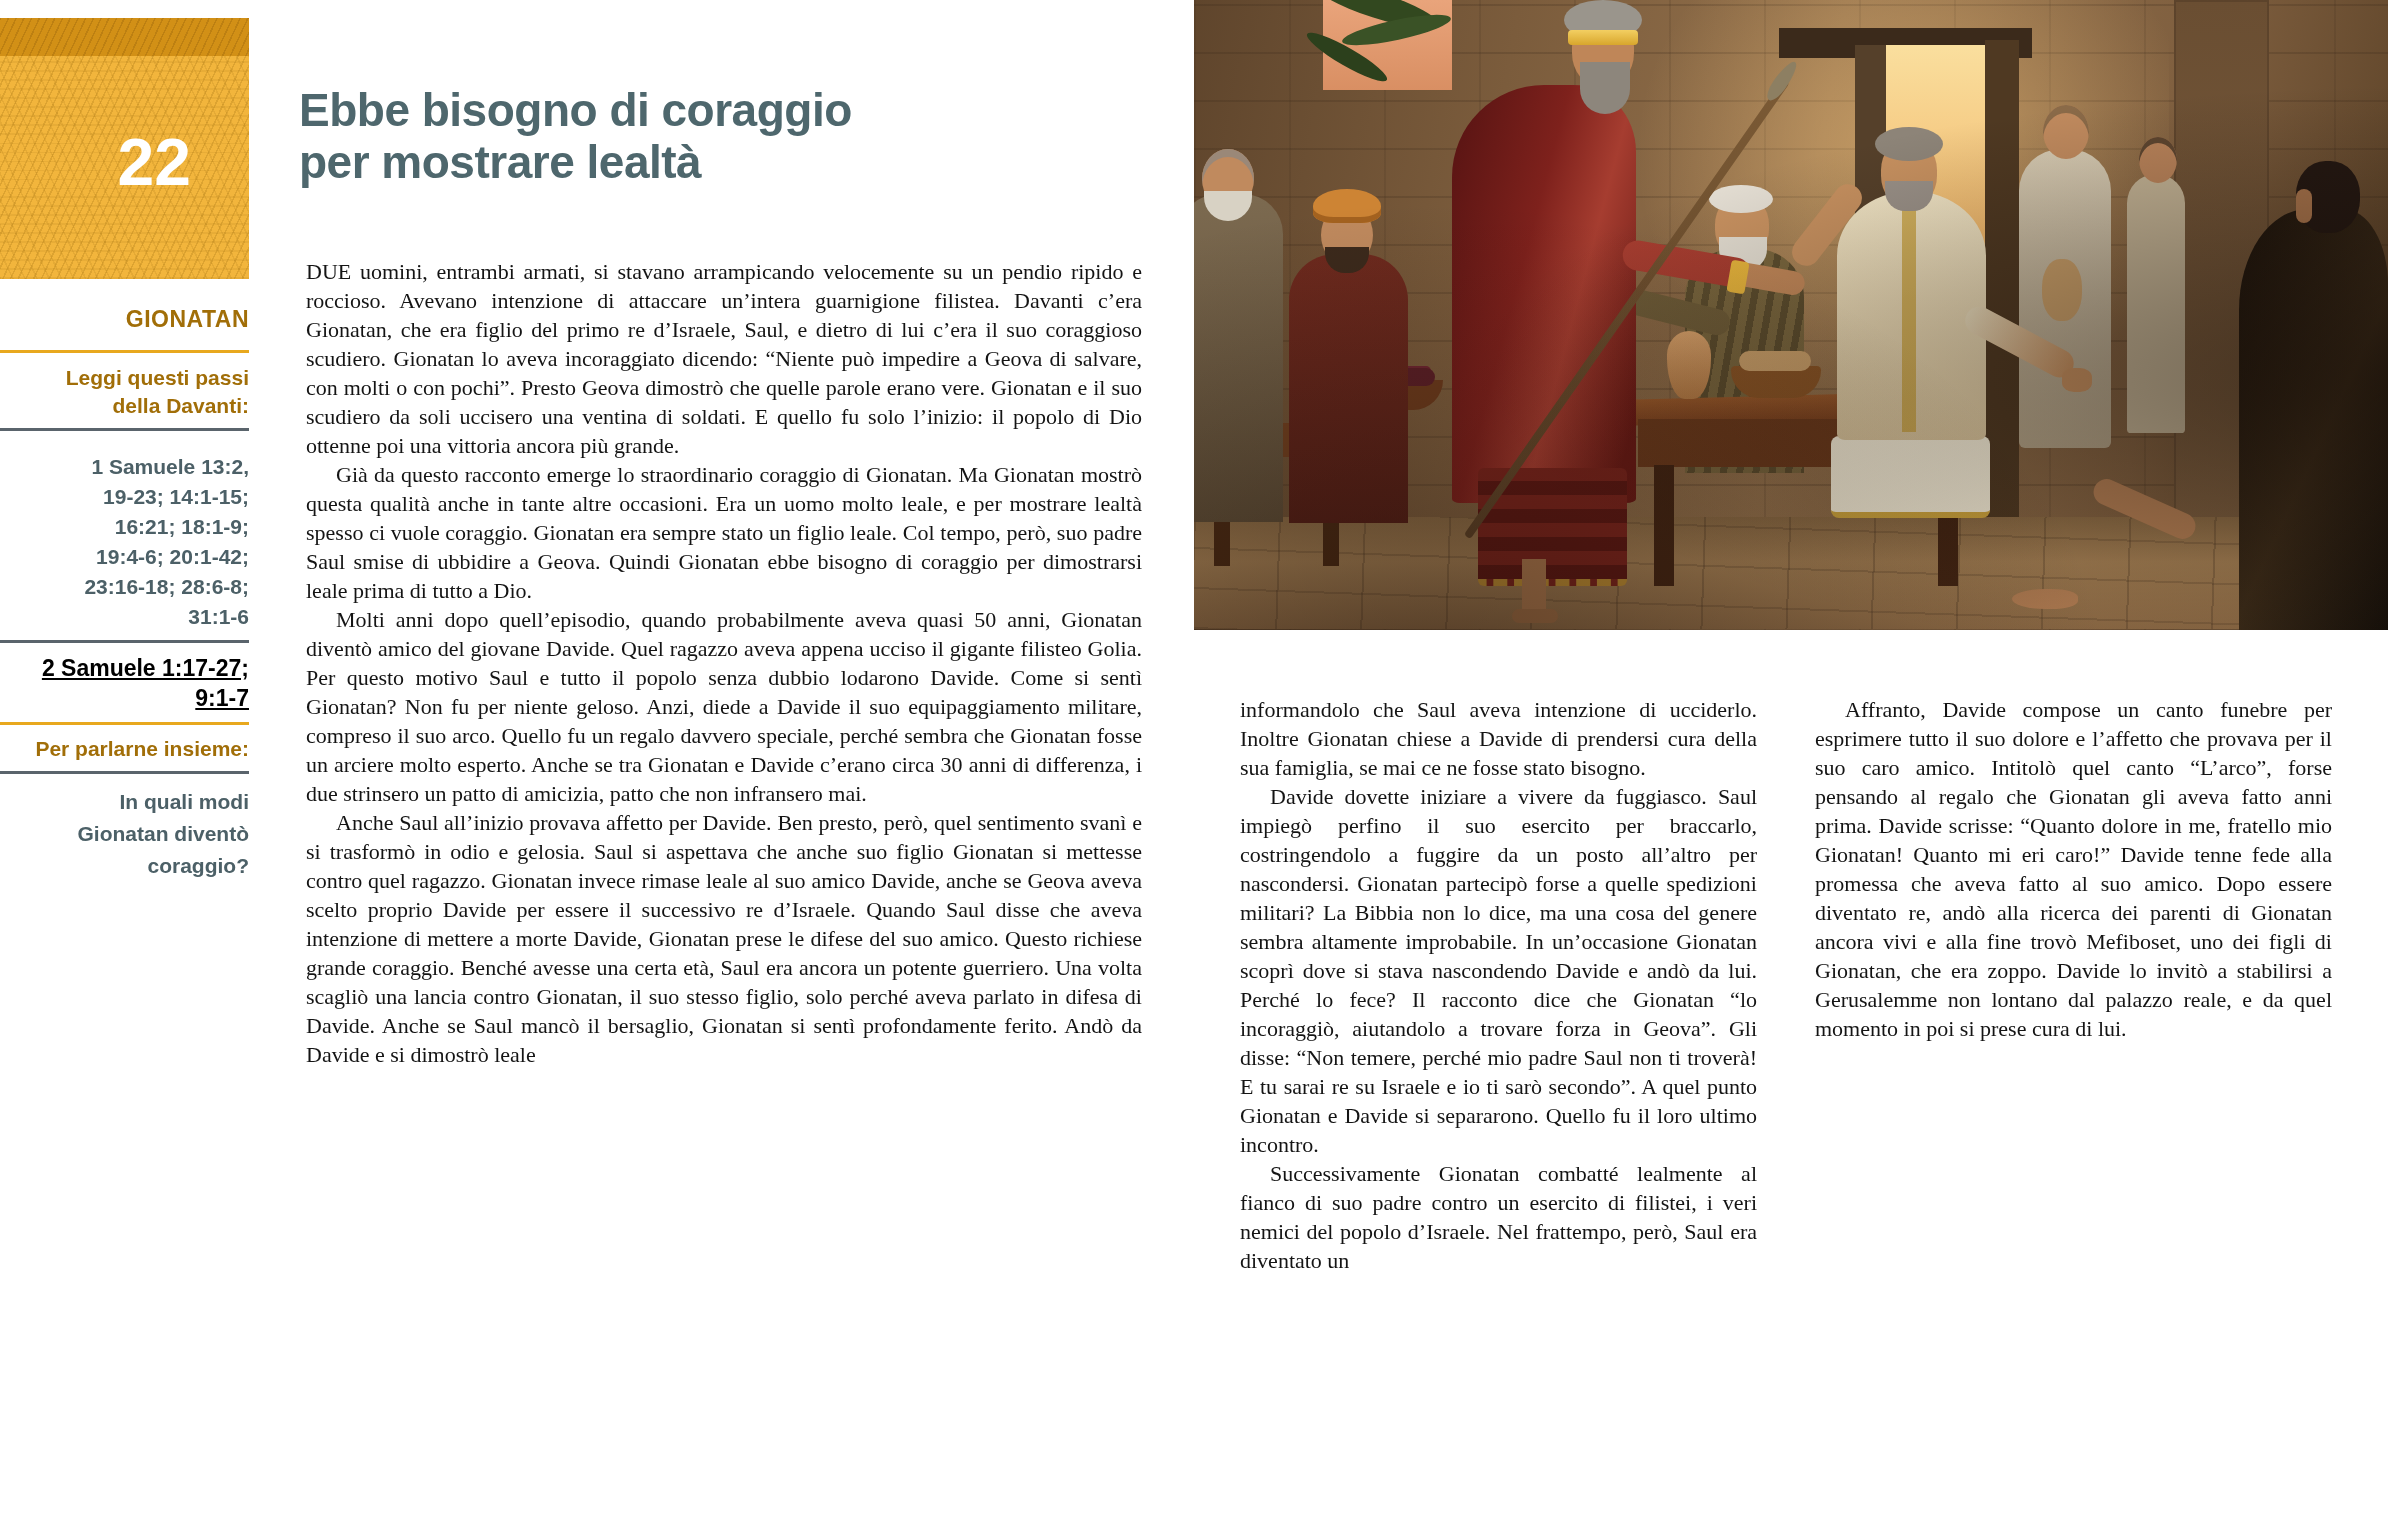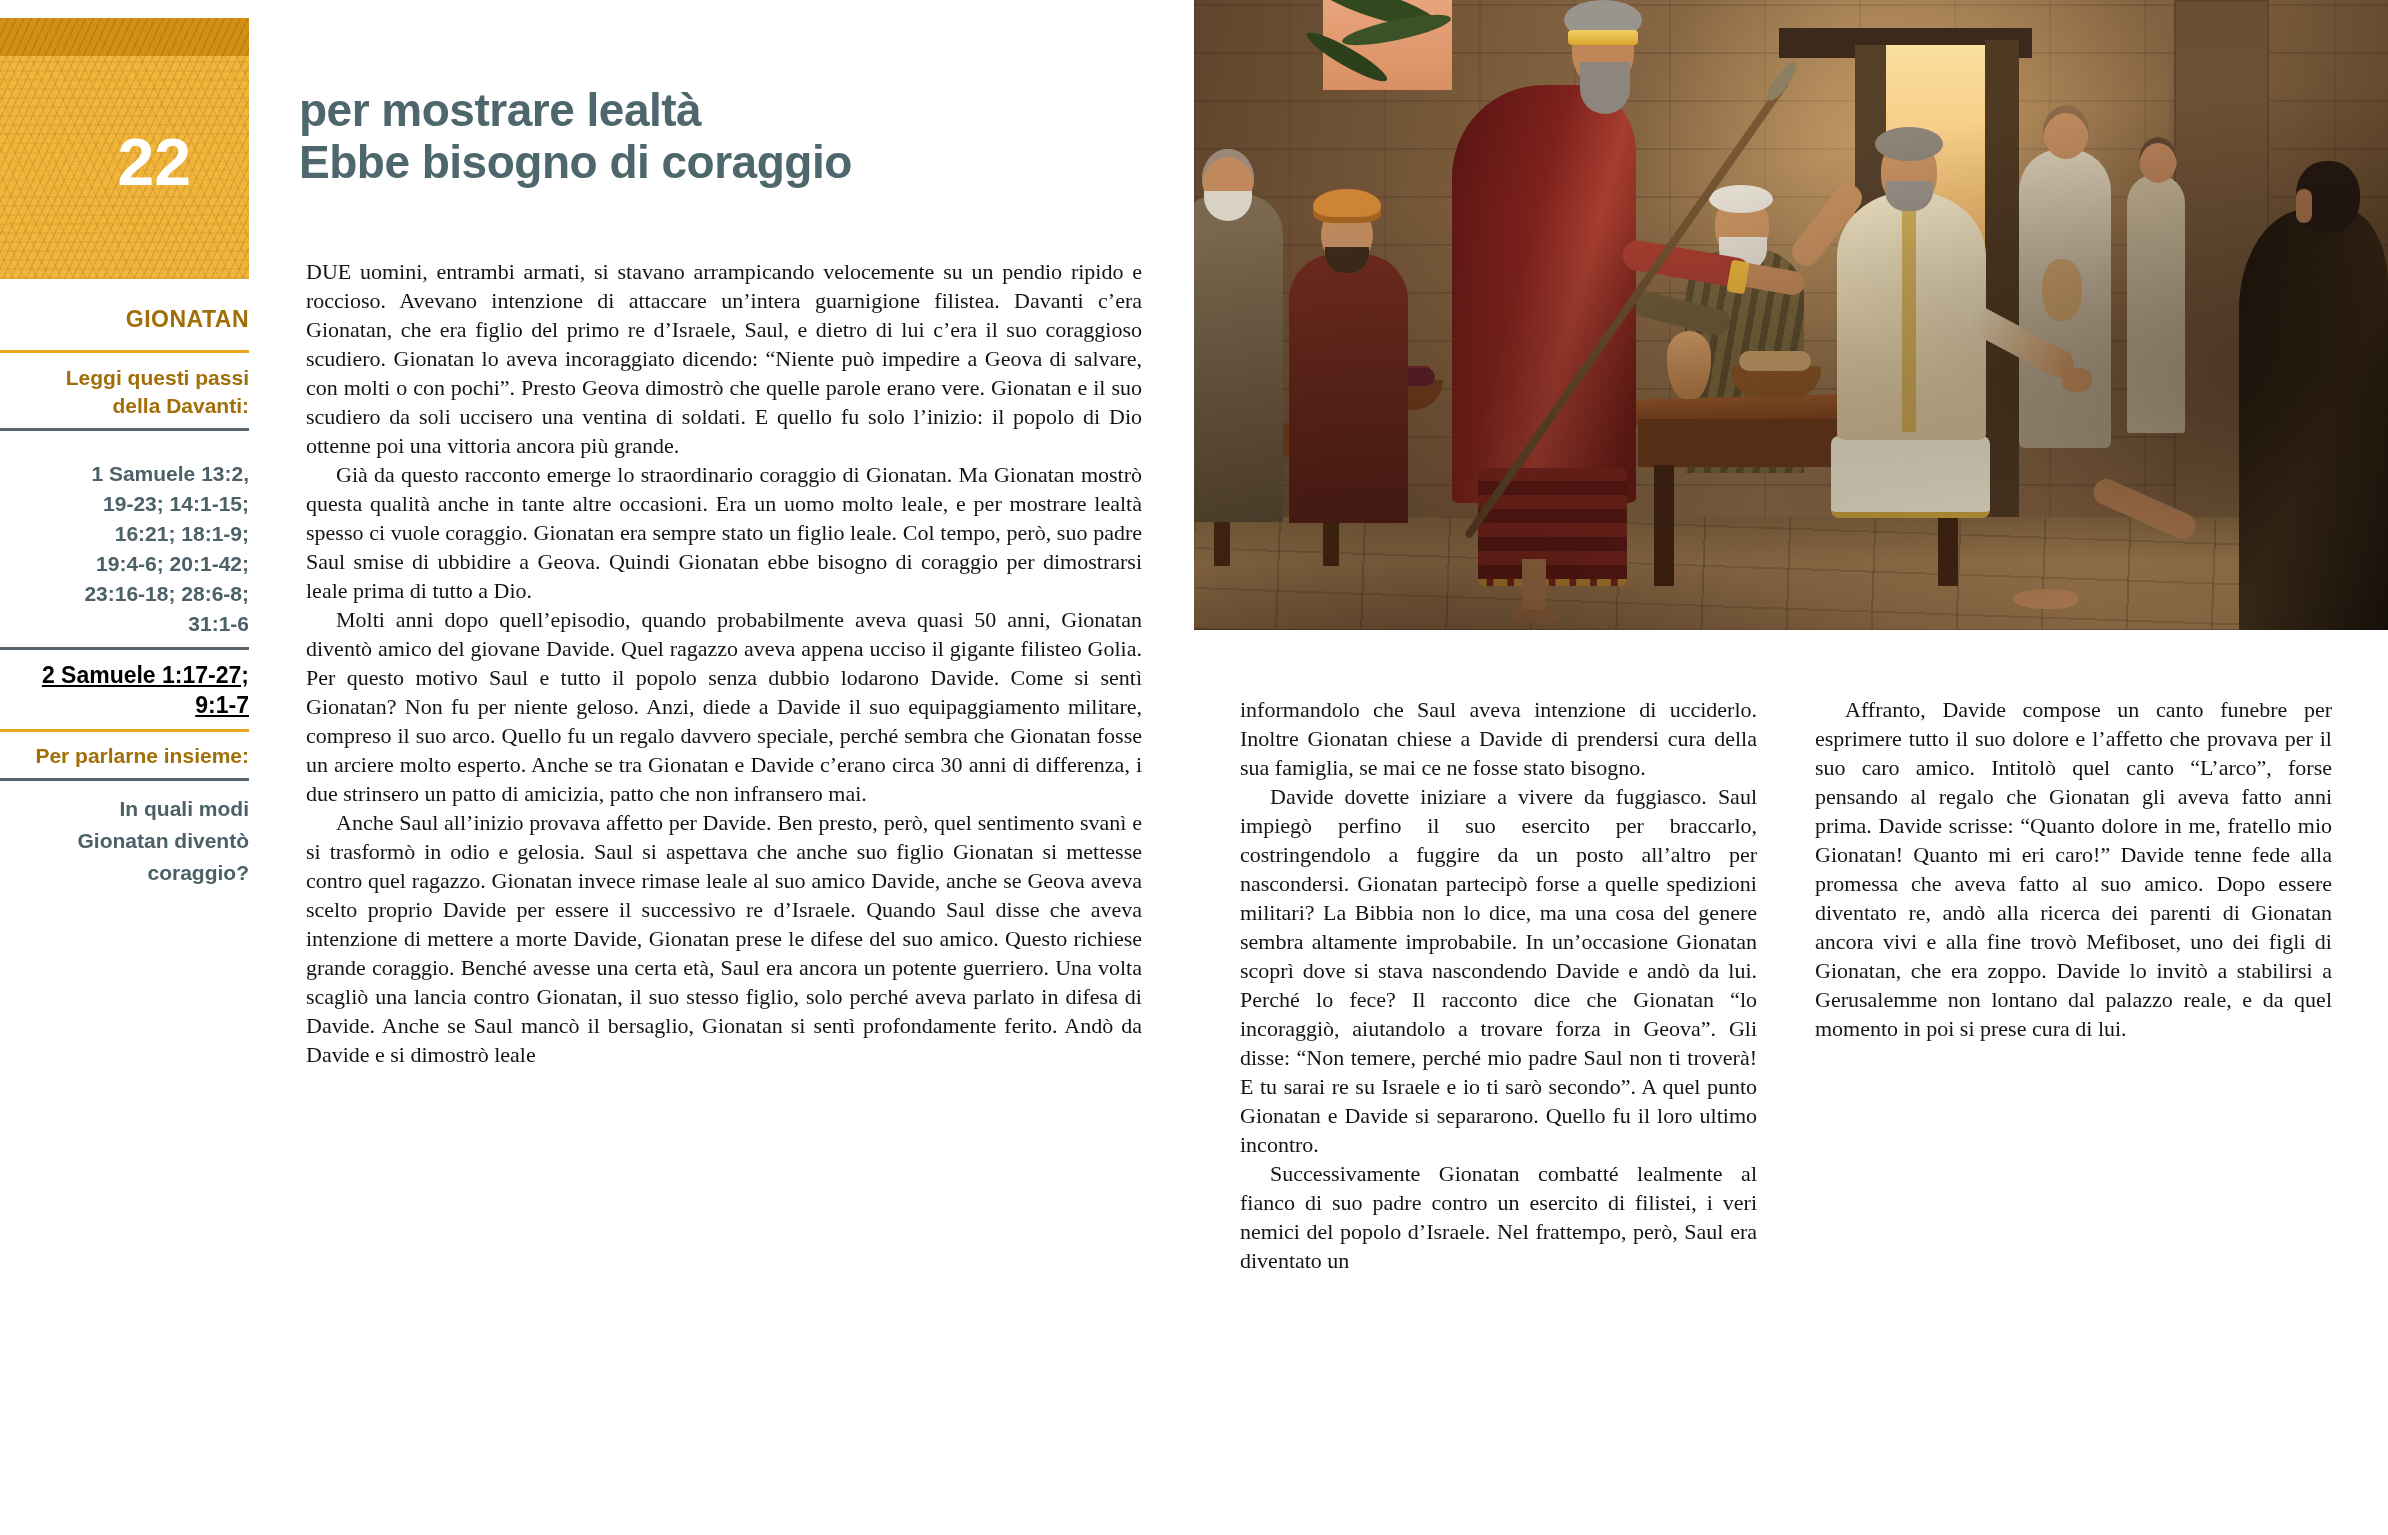--- a/index.html
+++ b/index.html
@@ -18,21 +18,21 @@
   .chapter-band{position:absolute;left:0;top:0;width:249px;height:38px;background-color:#d29016;
     background-image:repeating-linear-gradient(115deg,rgba(140,90,8,.30) 0 1.5px,transparent 1.5px 7px);}
   .chapter-num{position:absolute;right:58px;top:111px;color:#ffffff;font-size:66px;line-height:1;font-weight:bold;}
   .side-gionatan{margin:27px 0 0;color:#a16e08;font-size:23px;line-height:26px;font-weight:bold;letter-spacing:0.5px;}
   .rule{height:0;border:0;border-top:3px solid;}
   .rule-gold{border-color:#e8a81e;}
   .rule-dark{border-color:#5a646c;}
   .r1{margin:18px 0 0;} .r2{margin:8px 0 0;} .r3{margin:8px 0 0;}
   .r4{margin:9px 0 0;} .r5{margin:9px 0 0;}
   .side-leggi{margin:11px 0 0;color:#a16e08;font-size:21px;line-height:28px;font-weight:bold;}
-  .side-refs1{margin:28px 0 8px;color:#4c6067;font-size:21px;line-height:30px;font-weight:bold;}
+  .side-refs1{margin:21px 0 8px;color:#4c6067;font-size:21px;line-height:30px;font-weight:bold;}
   .side-refs2{margin:10px 0 9px;color:#000000;font-size:23px;line-height:30px;font-weight:bold;text-decoration:underline;}
   .side-discuss{margin:11px 0 9px;color:#a16e08;font-size:21px;line-height:26px;font-weight:bold;}
   .side-question{margin:12px 0 0;color:#4c6067;font-size:21px;line-height:32px;font-weight:bold;}
   
   .page-title{position:absolute;left:299px;top:84px;width:856px;
     font-family:"Liberation Sans","DejaVu Sans",sans-serif;font-weight:bold;
     font-size:46px;line-height:52px;color:#4e676d;letter-spacing:-0.5px;}
   .col{position:absolute;font-size:22px;line-height:29px;color:#141414;text-align:justify;}
   .col p{margin:0;}
   .col p.ind{text-indent:30px;}
@@ -162,22 +162,22 @@
   <div class="side-discuss">Per parlarne insieme:</div>
   <hr class="rule rule-dark r5">
   <div class="side-question">
     <div>In quali modi</div>
     <div>Gionatan diventò</div>
     <div>coraggio?</div>
   </div>
 </aside>
 
 <h1 class="page-title" style="margin:0;">
+  <div>Ebbe bisogno di coraggio</div>
   <div>per mostrare lealtà</div>
-  <div>Ebbe bisogno di coraggio</div>
 </h1>
 
 <section class="col col1">
   <p>DUE uomini, entrambi armati, si stavano arrampicando velocemente su un pendio ripido e roccioso. Avevano intenzione di attaccare un’intera guarnigione filistea. Davanti c’era Gionatan, che era figlio del primo re d’Israele, Saul, e dietro di lui c’era il suo coraggioso scudiero. Gionatan lo aveva incoraggiato dicendo: “Niente può impedire a Geova di salvare, con molti o con pochi”. Presto Geova dimostrò che quelle parole erano vere. Gionatan e il suo scudiero da soli uccisero una ventina di soldati. E quello fu solo l’inizio: il popolo di Dio ottenne poi una vittoria ancora più grande.</p>
   <p class="ind">Già da questo racconto emerge lo straordinario coraggio di Gionatan. Ma Gionatan mostrò questa qualità anche in tante altre occasioni. Era un uomo molto leale, e per mostrare lealtà spesso ci vuole coraggio. Gionatan era sempre stato un figlio leale. Col tempo, però, suo padre Saul smise di ubbidire a Geova. Quindi Gionatan ebbe bisogno di coraggio per dimostrarsi leale prima di tutto a Dio.</p>
   <p class="ind">Molti anni dopo quell’episodio, quando probabilmente aveva quasi 50 anni, Gionatan diventò amico del giovane Davide. Quel ragazzo aveva appena ucciso il gigante filisteo Golia. Per questo motivo Saul e tutto il popolo senza dubbio lodarono Davide. Come si sentì Gionatan? Non fu per niente geloso. Anzi, diede a Davide il suo equipaggiamento militare, compreso il suo arco. Quello fu un regalo davvero speciale, perché sembra che Gionatan fosse un arciere molto esperto. Anche se tra Gionatan e Davide c’erano circa 30 anni di differenza, i due strinsero un patto di amicizia, patto che non infransero mai.</p>
   <p class="ind">Anche Saul all’inizio provava affetto per Davide. Ben presto, però, quel sentimento svanì e si trasformò in odio e gelosia. Saul si aspettava che anche suo figlio Gionatan si mettesse contro quel ragazzo. Gionatan invece rimase leale al suo amico Davide, anche se Geova aveva scelto proprio Davide per essere il successivo re d’Israele. Quando Saul disse che aveva intenzione di mettere a morte Davide, Gionatan prese le difese del suo amico. Questo richiese grande coraggio. Benché avesse una certa età, Saul era ancora un potente guerriero. Una volta scagliò una lancia contro Gionatan, il suo stesso figlio, solo perché aveva parlato in difesa di Davide. Anche se Saul mancò il bersaglio, Gionatan si sentì profondamente ferito. Andò da Davide e si dimostrò leale</p>
 </section>
 
 <figure class="artwork" role="img" style="margin:0;" aria-label="Dipinto biblico: il re Saul, in piedi con un mantello cremisi, una corona d’oro e una lancia, affronta Gionatan che gesticola a un banchetto; altri uomini siedono al tavolo e osservano in un cortile di pietra illuminato dal tramonto.">

